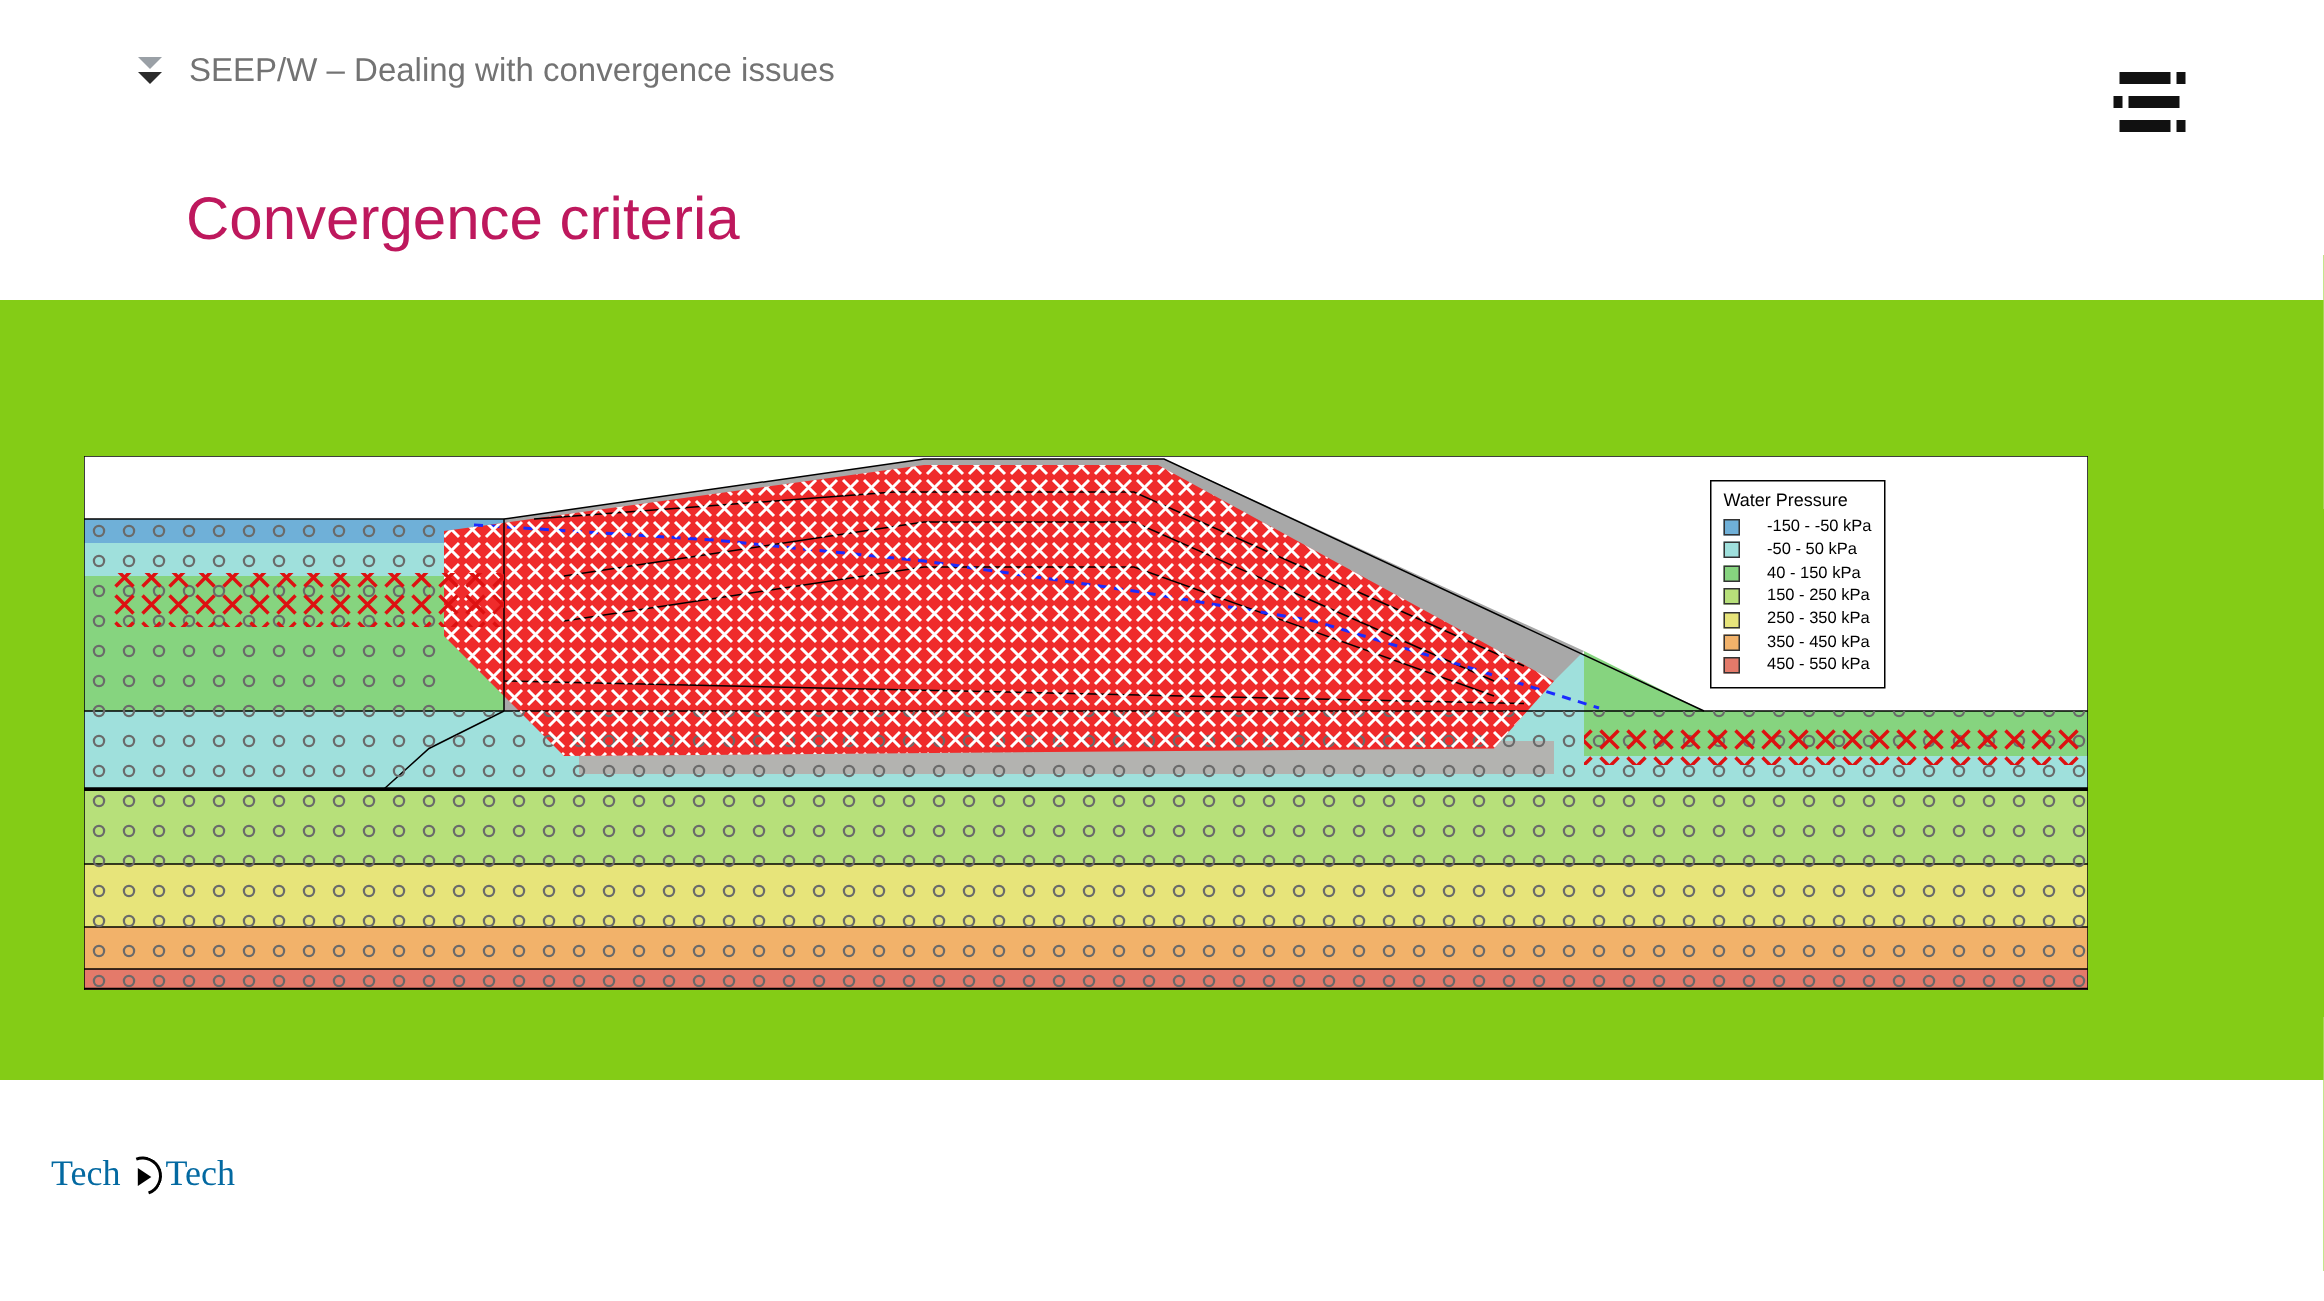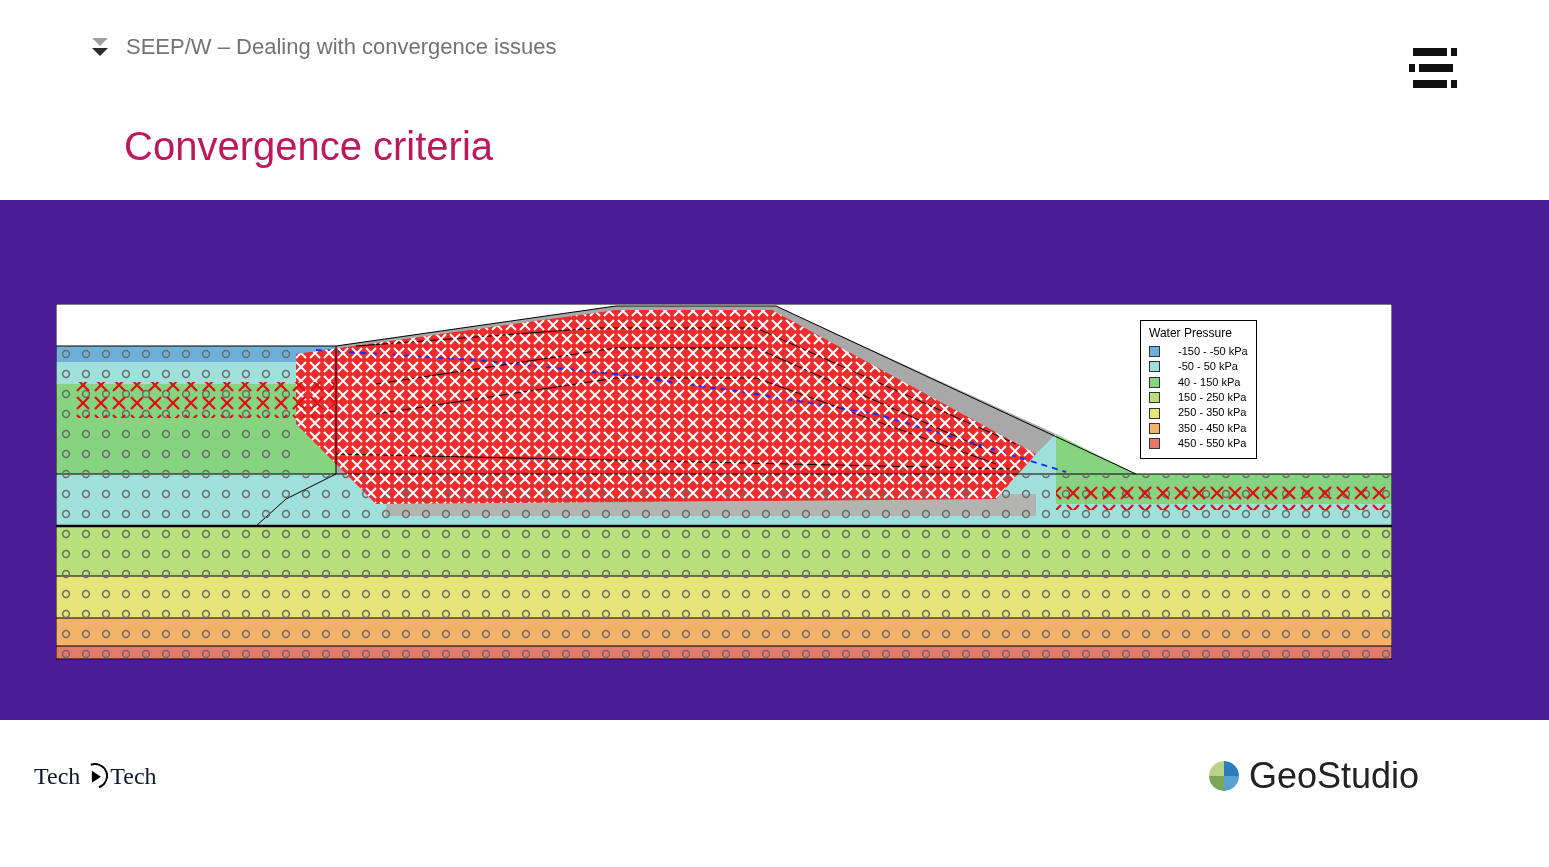--- a/index.html
+++ b/index.html
@@ -35,21 +35,21 @@
     font-size: 40px;
     font-weight: 400;
     color: #be185d;
   }
   .canvas-area {
     position: absolute;
     top: 200px;
     left: 0;
     width: 1549px;
     height: 520px;
-    background: #4c1d95;
+    background: #84cc16;
   }
   .plot {
     position: absolute;
     top: 104px;
     left: 56px;
     width: 1336px;
     height: 356px;
     background: #fff;
   }
   .legend {
@@ -68,21 +68,21 @@
   .legend-sw { width: 11px; height: 11px; border: 1px solid #333; }
   .footer {
     position: absolute;
     bottom: 70px;
     left: 34px;
     right: 130px;
     display: flex;
     justify-content: space-between;
     align-items: center;
   }
-  .techtalk { font-family: Georgia, serif; font-size: 24px; color: #0f172a; display: flex; align-items: center; gap: 2px; }
+  .techtalk { font-family: Georgia, serif; font-size: 24px; color: #0369a1; display: flex; align-items: center; gap: 2px; }
   .techtalk .arc { position: relative; width: 26px; height: 26px; border: 2px solid #000; border-radius: 50%; border-left-color: transparent; border-bottom-color: transparent; transform: rotate(25deg); display: inline-flex; align-items: center; justify-content: center; }
   .techtalk .play { width:0; height:0; border-left:9px solid #000; border-top:6px solid transparent; border-bottom:6px solid transparent; transform: rotate(-25deg); margin-left:2px; }
   .geostudio { display:flex; align-items:center; gap:10px; font-size:36px; font-weight:400; color:#222; font-family: Arial, sans-serif; }
   .geostudio .ball { width:30px; height:30px; border-radius:50%; background: conic-gradient(#2a7bbf 0 90deg, #5aa0d0 90deg 180deg, #7aa65a 180deg 270deg, #b9d28a 270deg 360deg); position:relative; }
 </style>
 </head>
 <body>
 
 <div class="hdr">
   <span class="hdr-icon">
@@ -220,17 +220,13 @@
 </div>
 
 <div class="footer">
   <div class="techtalk">
     <span>Tech</span>
     <span class="arc">
         <span class="play"></span>
       </span>
     <span>Tech</span>
   </div>
-  <div class="geostudio">
-    <span class="ball"></span>
-    <span>GeoStudio</span>
-  </div>
 </div>
 
 </body></html>

